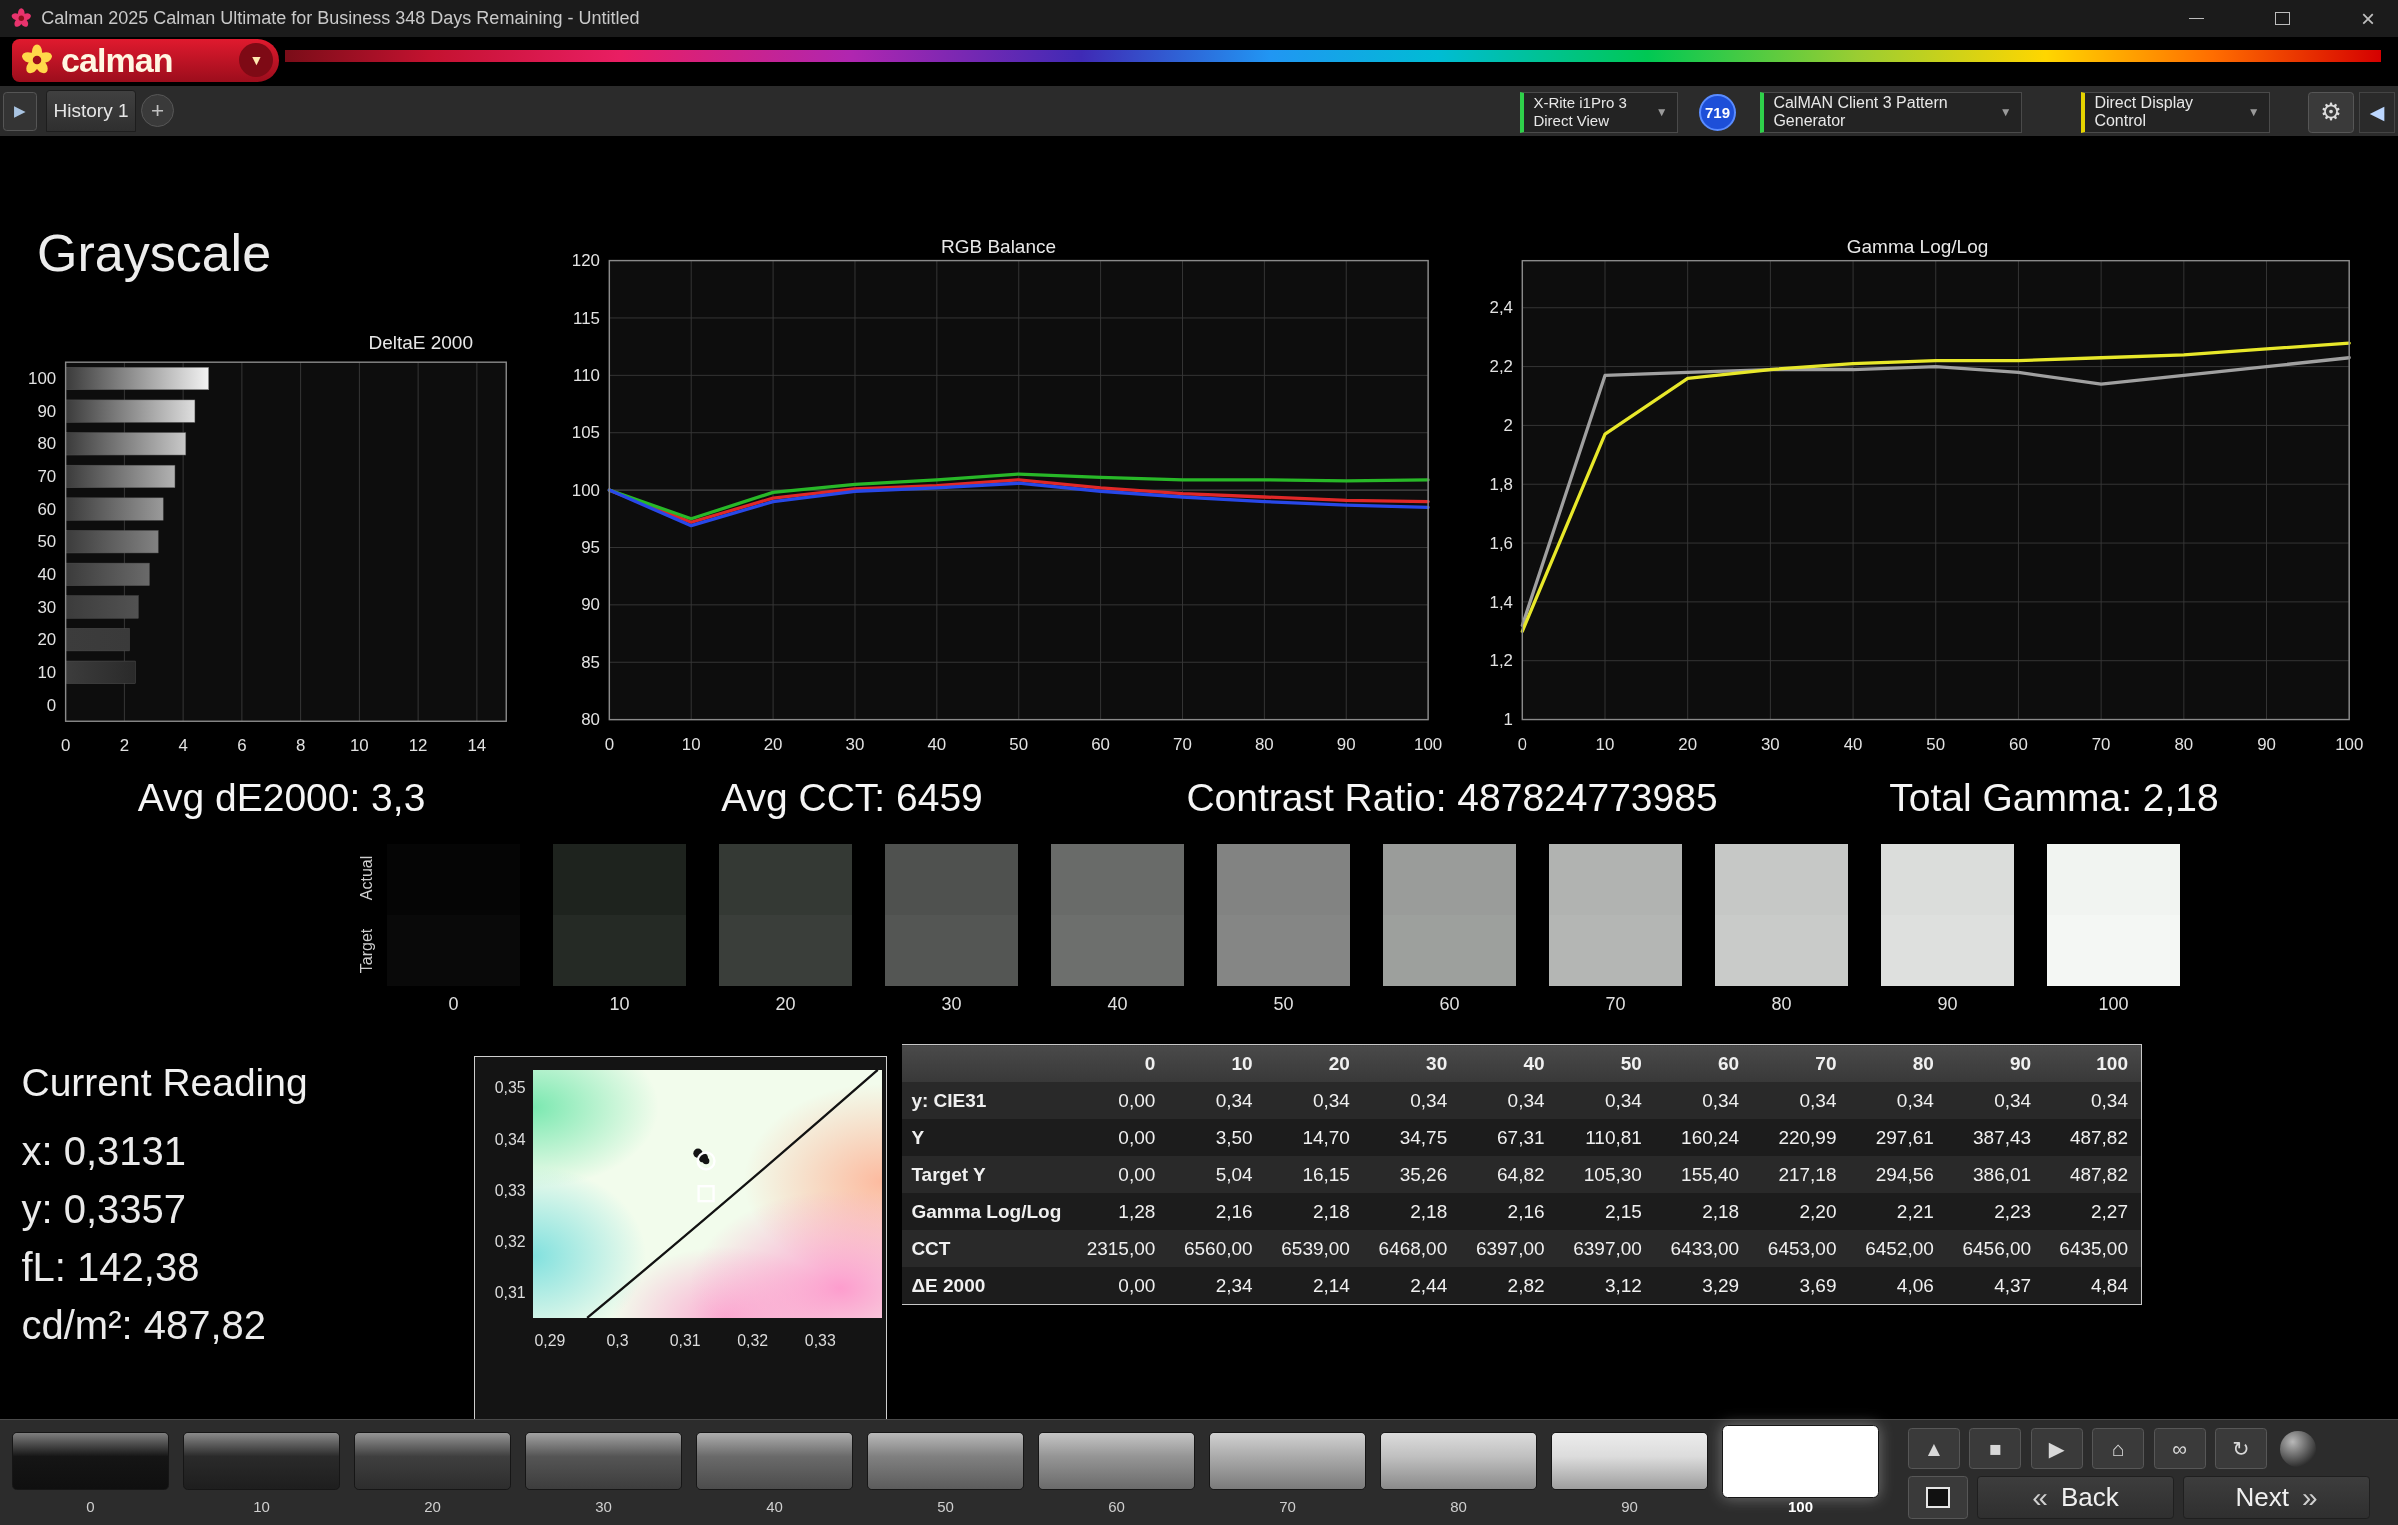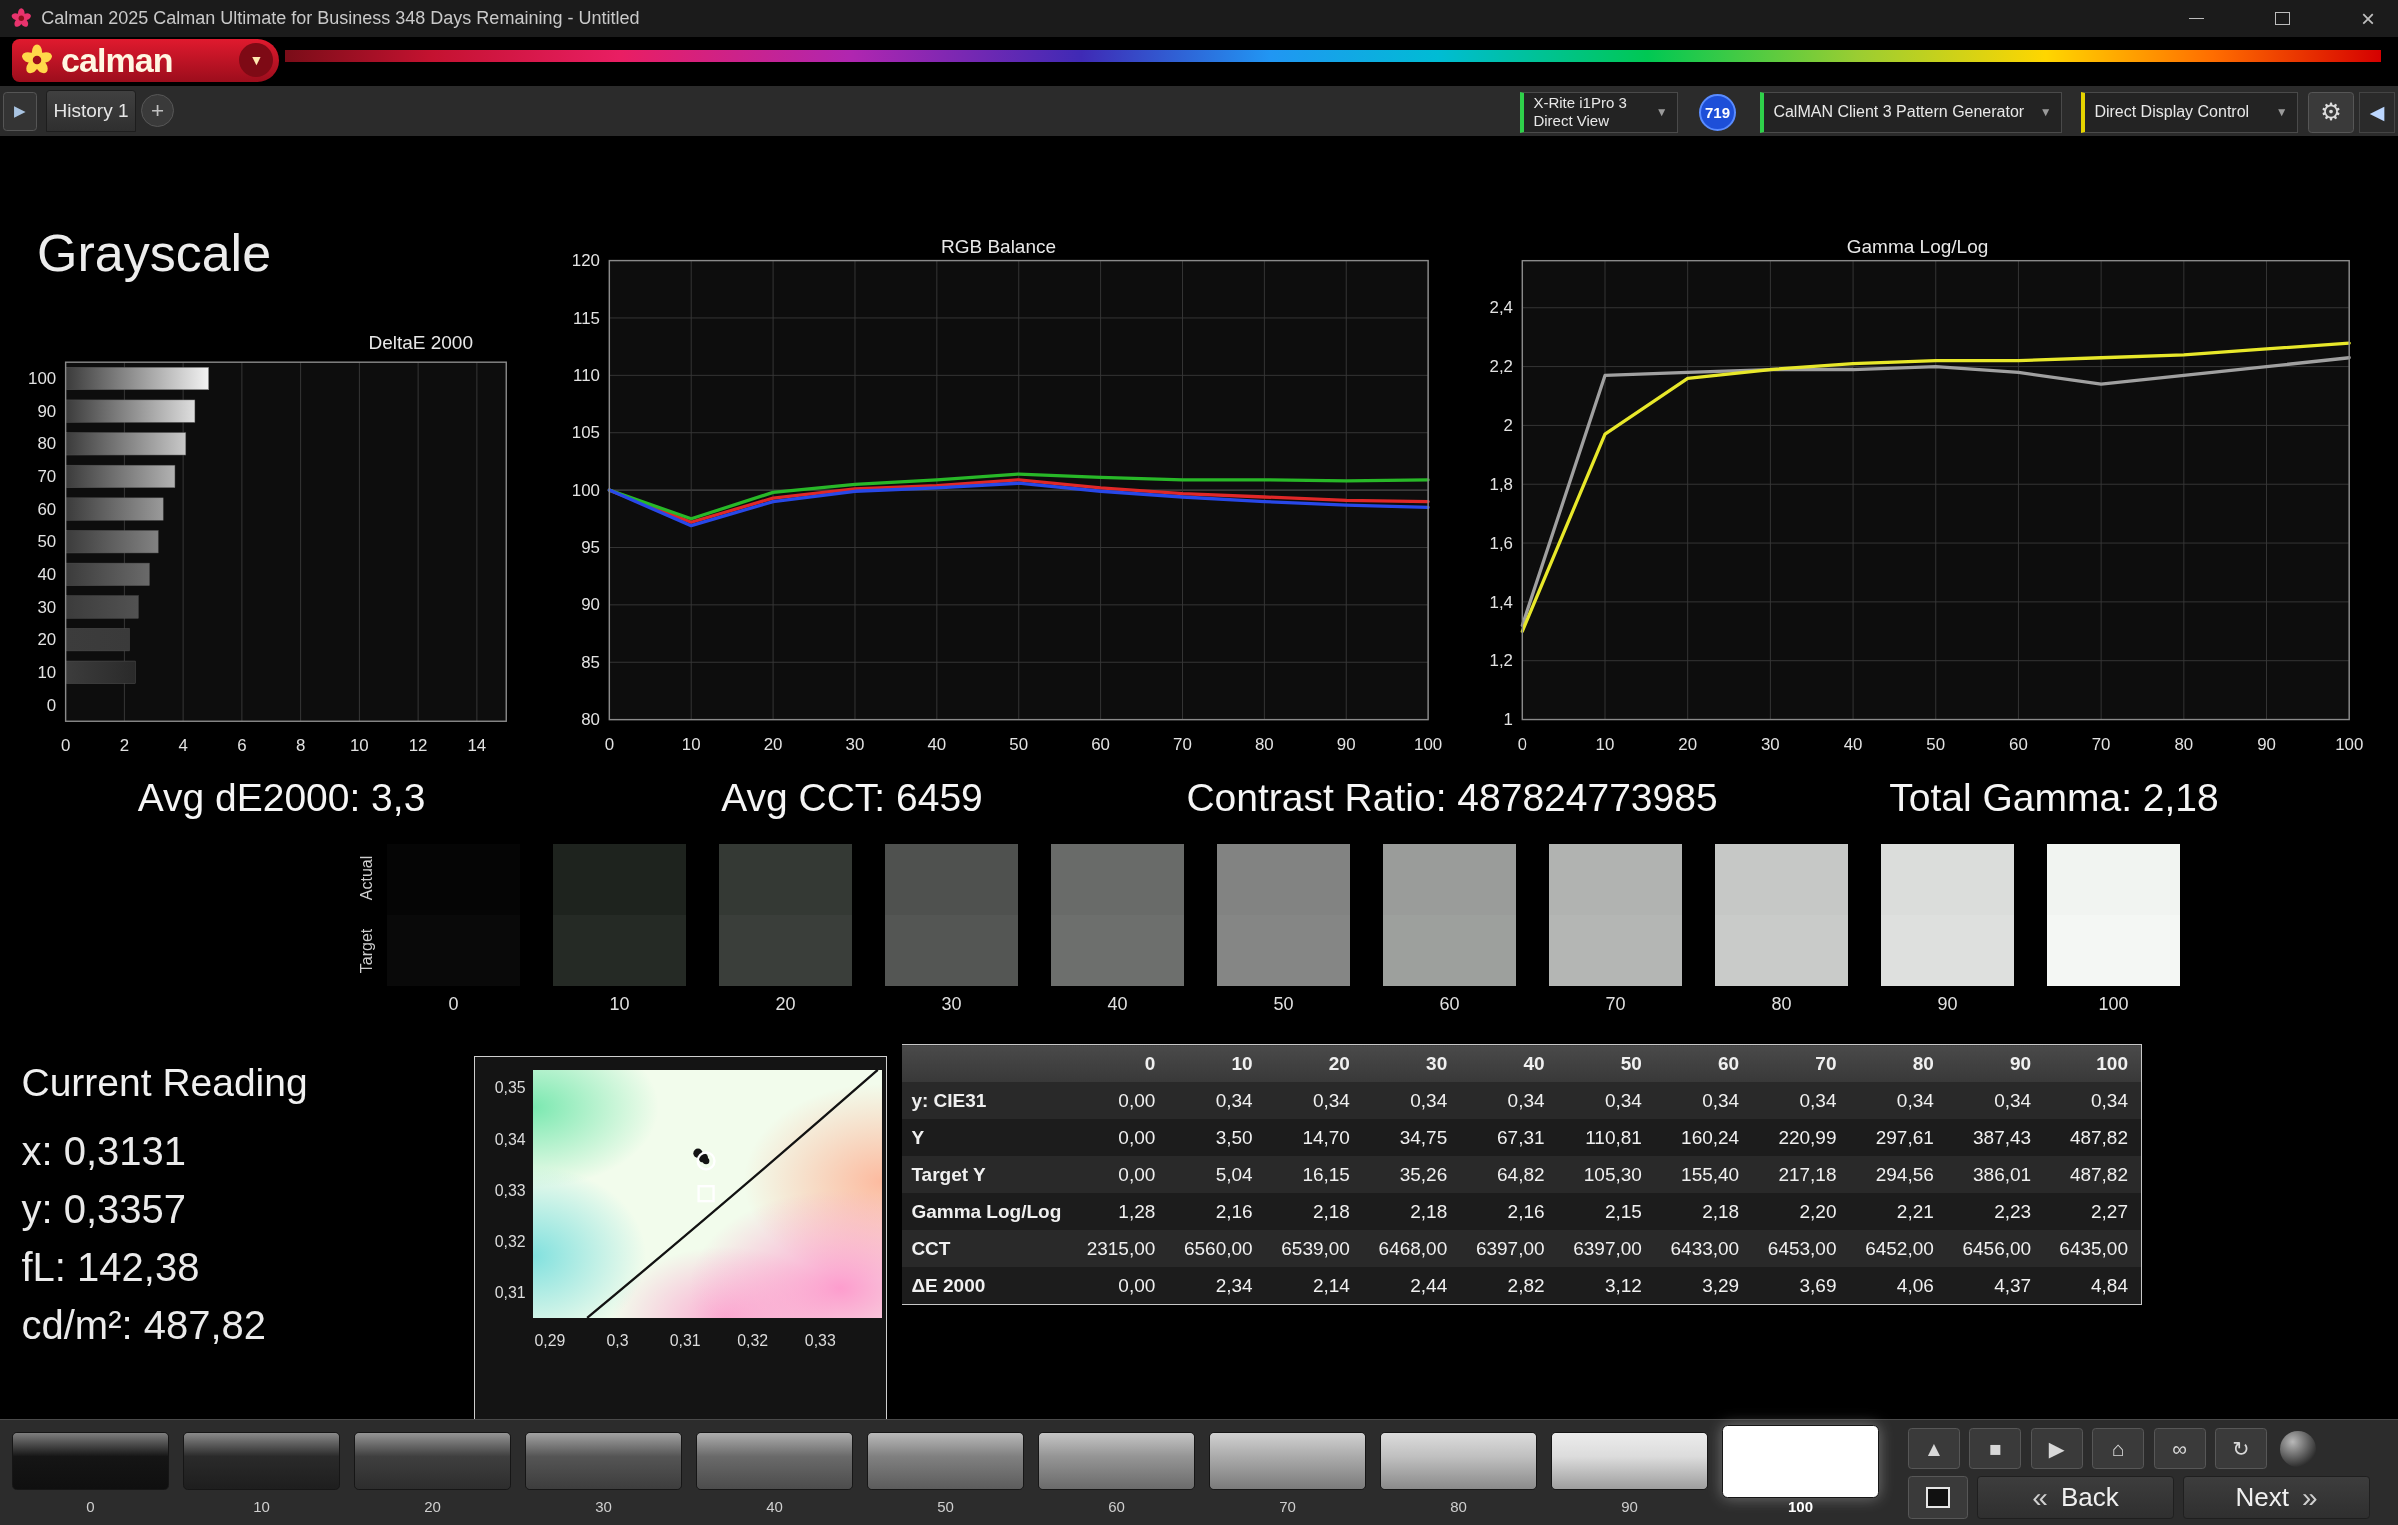--- a/index.html
+++ b/index.html
@@ -175,25 +175,25 @@
     <div class="dropdown dd-two" style="left:1520px;width:158px;border-left:4.7px solid #2fd04a;">
       <span>
         <div>X-Rite i1Pro 3</div>
         <div>Direct View</div>
       </span>
       <span class="dd-arrow">▼</span>
     </div>
     <div class="badge">
       <span>719</span>
     </div>
-    <div class="dropdown dd-one" style="left:1760px;width:302px;border-left:4.7px solid #2fd04a;">
+    <div class="dropdown dd-one" style="left:1760px;width:262px;border-left:4.7px solid #2fd04a;">
       <span>CalMAN Client 3 Pattern Generator</span>
       <span class="dd-arrow">▼</span>
     </div>
-    <div class="dropdown dd-one" style="left:2081px;width:217px;border-left:4.7px solid #e5d300;">
+    <div class="dropdown dd-one" style="left:2081px;width:189px;border-left:4.7px solid #e5d300;">
       <span>Direct Display Control</span>
       <span class="dd-arrow">▼</span>
     </div>
     <div class="gearbtn">
       <span>⚙</span>
     </div>
     <div class="collapsebtn">
       <span>◀</span>
     </div>
   </div>

